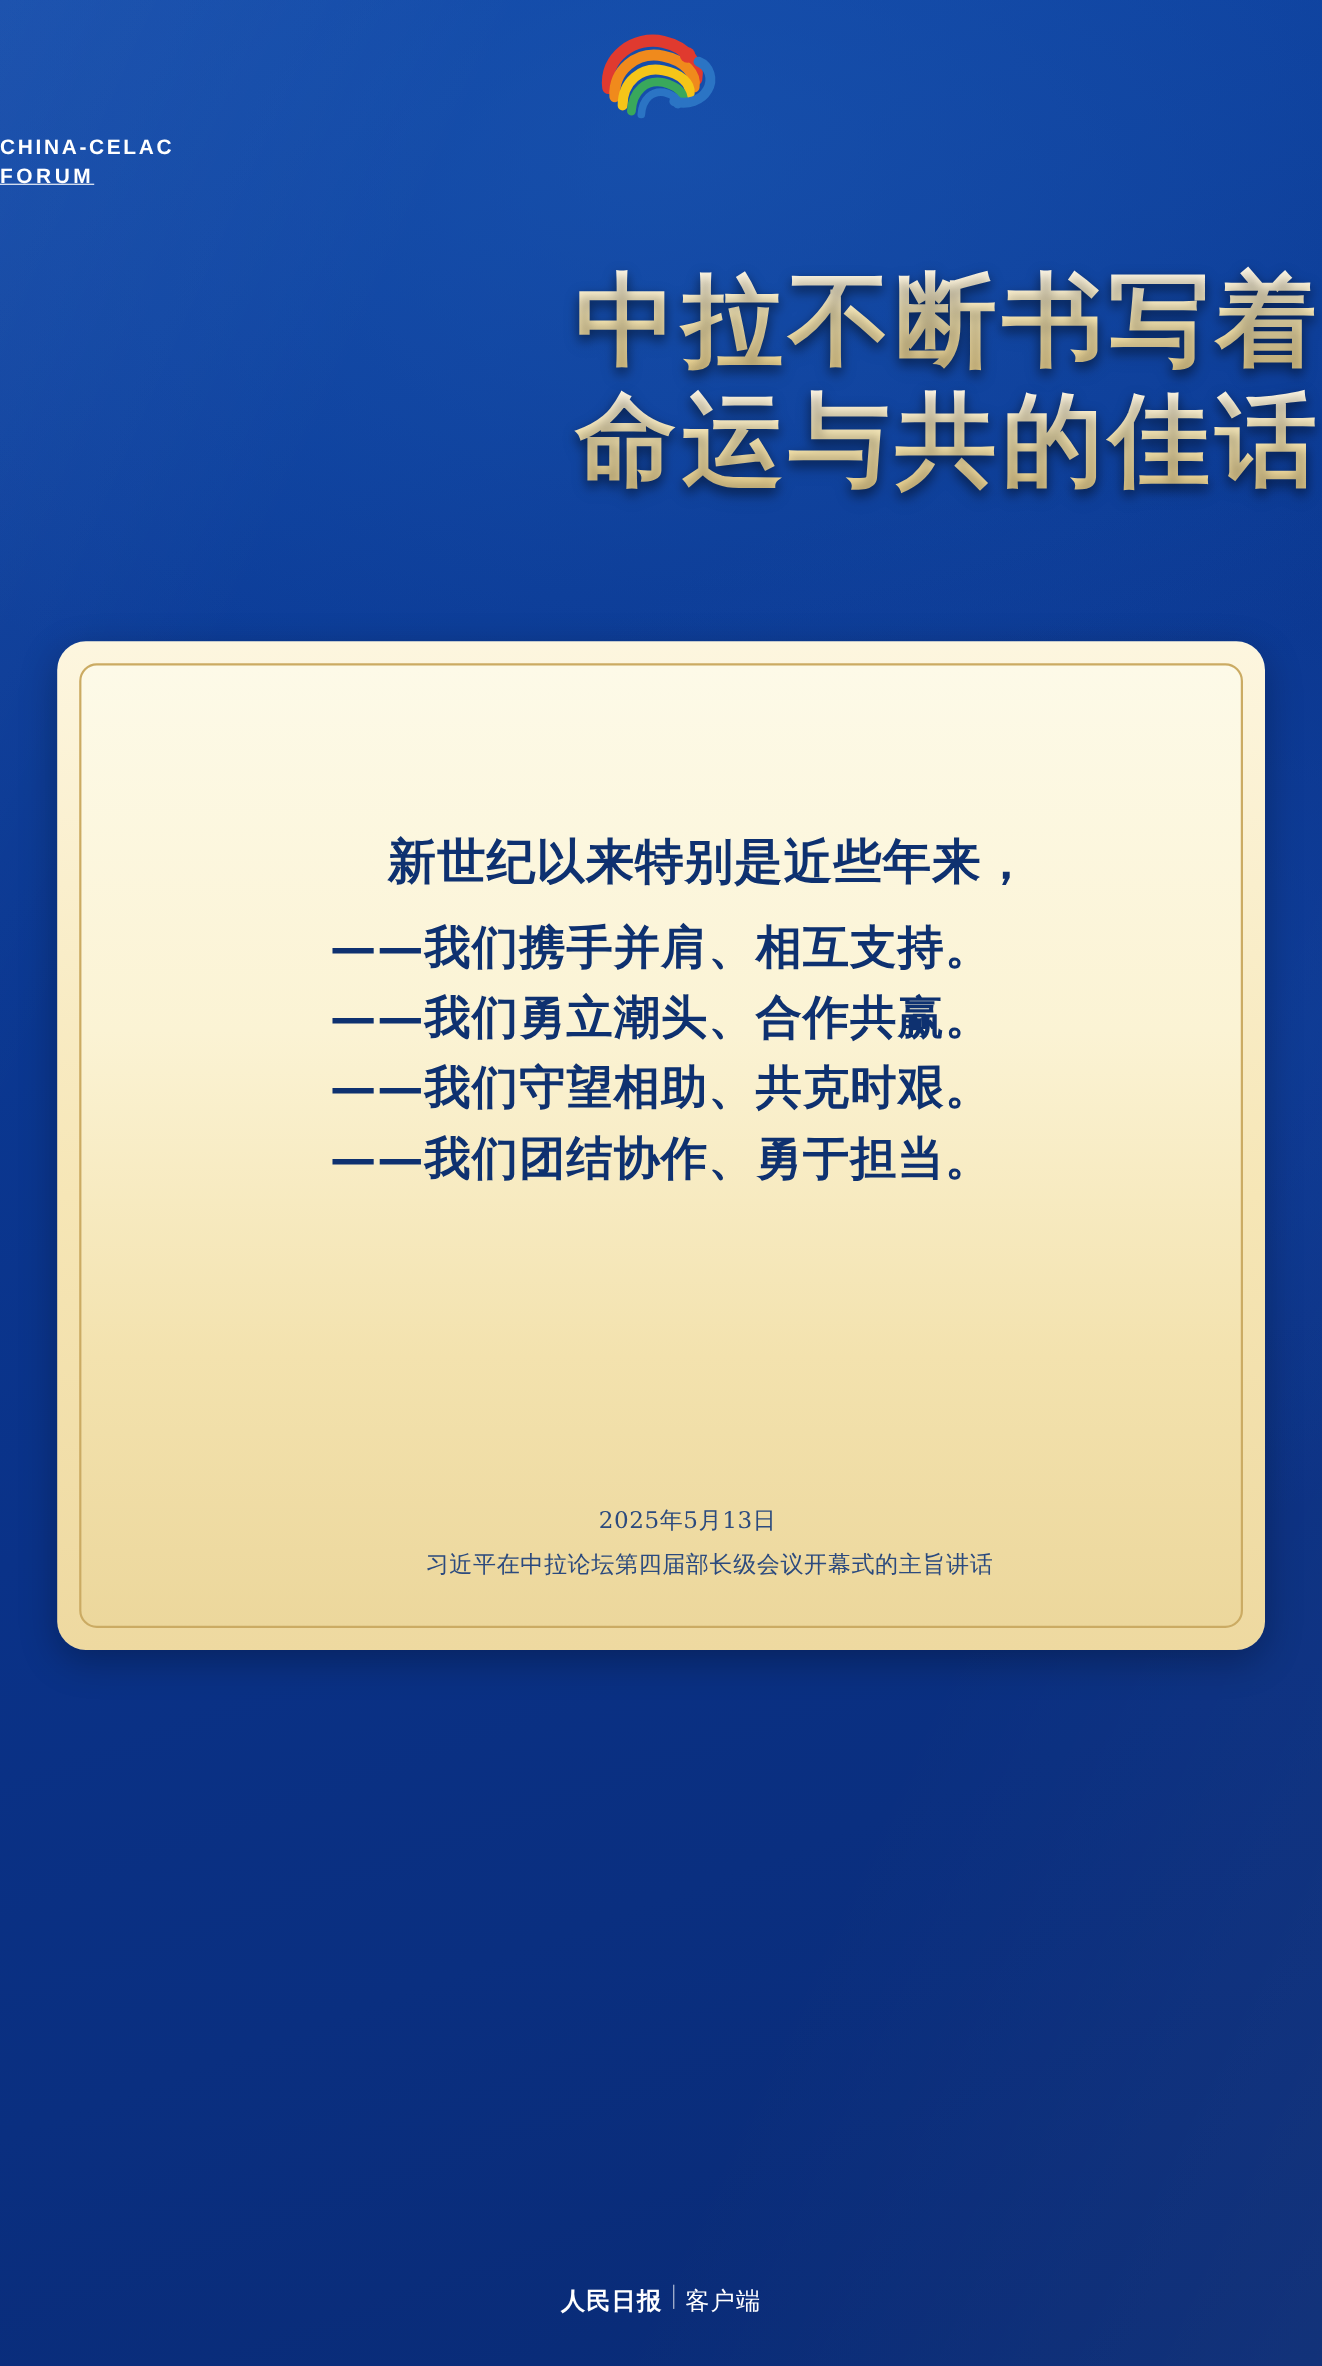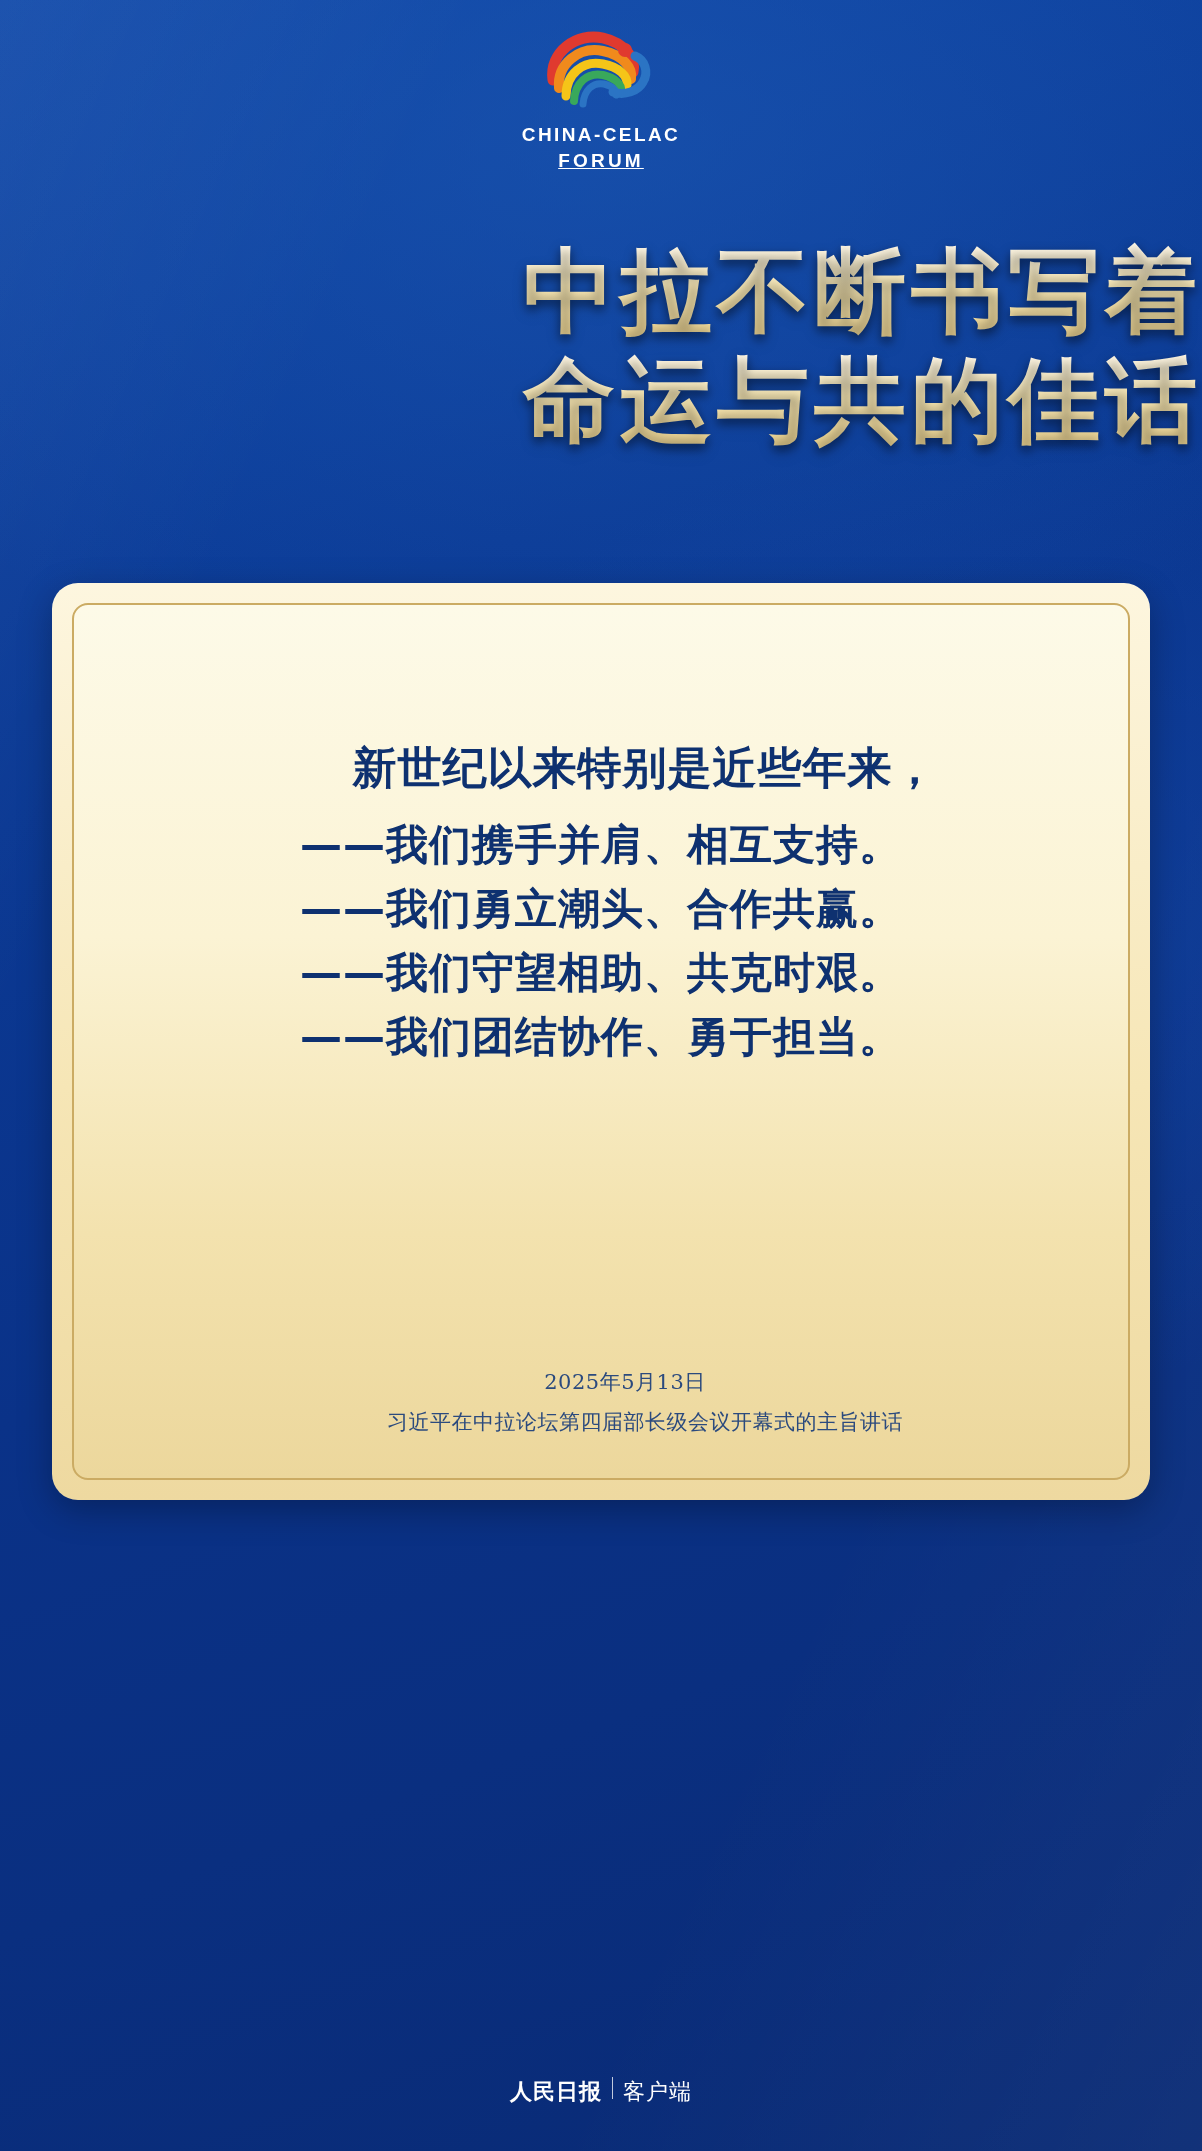--- a/index.html
+++ b/index.html
@@ -35,21 +35,21 @@
       linear-gradient(295deg, rgba(255,255,255,0.04) 0%, rgba(255,255,255,0) 30%);
     pointer-events: none;
   }
 
   
   .logo-wrap {
     position: absolute;
     top: 26px;
     left: 0;
     width: 100%;
-    text-align: center;
+    text-align: left;
   }
   .logo-mark {
     width: 124px;
     height: 86px;
     margin: 0 auto;
     display: block;
   }
   .logo-text {
     margin-top: 10px;
     color: #ffffff;
@@ -120,21 +120,21 @@
     color: #0e3170;
     font-family: "DejaVu Serif", "Liberation Serif", serif;
     font-weight: 700;
   }
   .q-lead {
     font-size: 44px;
     line-height: 1.42;
     letter-spacing: 1px;
     padding: 0 46px;
   }
-  .q-lead .l1 { display: block; text-indent: 88px; }
+  .q-lead .l1 { display: block; text-indent: 88px; margin-top: 16px; }
   .q-lead .l2 { display: block; }
   .q-list {
     margin-top: 14px;
   }
   .q-item {
     font-size: 42px;
     line-height: 1.52;
     letter-spacing: 1px;
   }
 

